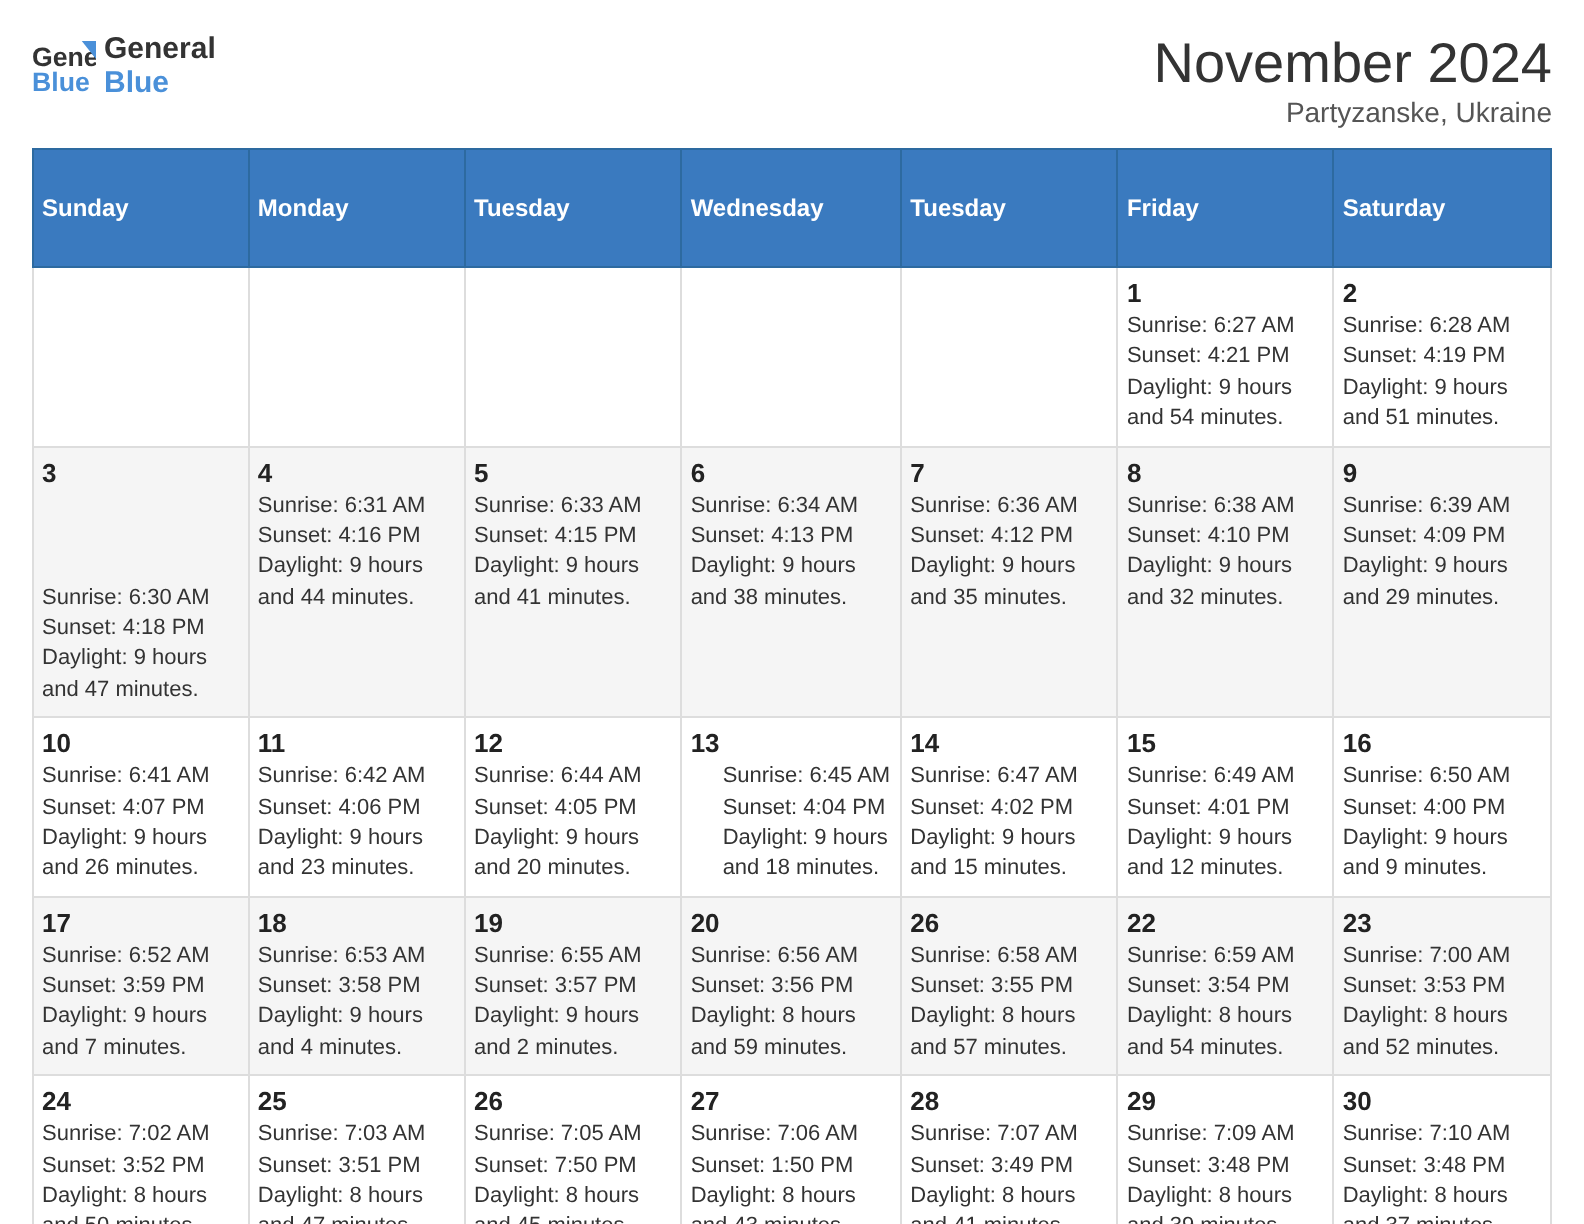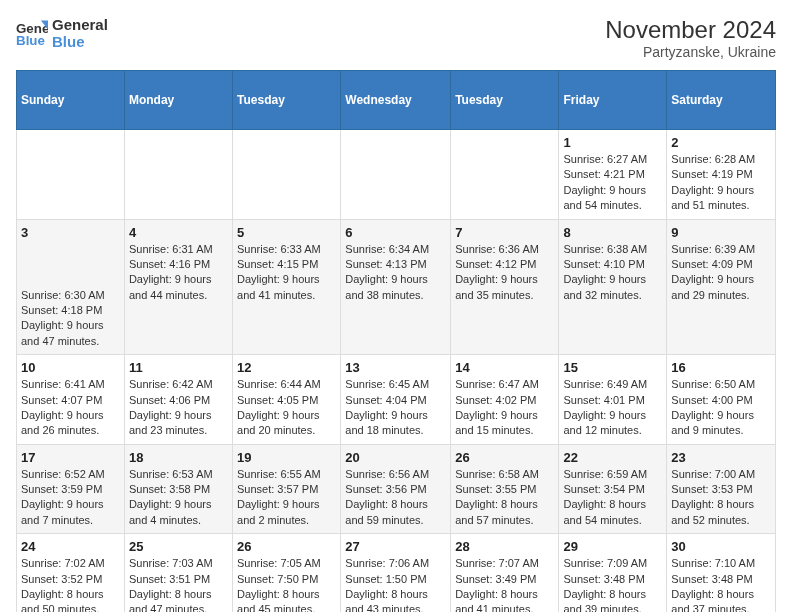--- a/index.html
+++ b/index.html
@@ -22,21 +22,21 @@
       gap: 4px;
     }
     .logo-icon {
       width: 32px;
       height: 32px;
     }
     .title-section {
       text-align: right;
     }
     .month-title {
-      font-size: 24px;
+      font-size: 28px;
       color: #333;
       font-weight: normal;
     }
     .subtitle {
       font-size: 14px;
       color: #555;
     }
     table {
       width: 100%;
       border-collapse: collapse;
@@ -206,21 +206,21 @@
         </td>
         <td>
           <span class="day-number">12</span>
           <div class="day-info" style="white-space: pre-line;">Sunrise: 6:44 AM
 Sunset: 4:05 PM
 Daylight: 9 hours
 and 20 minutes.</div>
         </td>
         <td>
           <span class="day-number">13</span>
-          <div class="day-info" style="white-space: pre-line;">Sunrise: 6:45 AM
+          <div class="day-info" style="white-space: pre-line; margin-left: 16px;">Sunrise: 6:45 AM
 Sunset: 4:04 PM
 Daylight: 9 hours
 and 18 minutes.</div>
         </td>
         <td>
           <span class="day-number">14</span>
           <div class="day-info" style="white-space: pre-line;">Sunrise: 6:47 AM
 Sunset: 4:02 PM
 Daylight: 9 hours
 and 15 minutes.</div>

